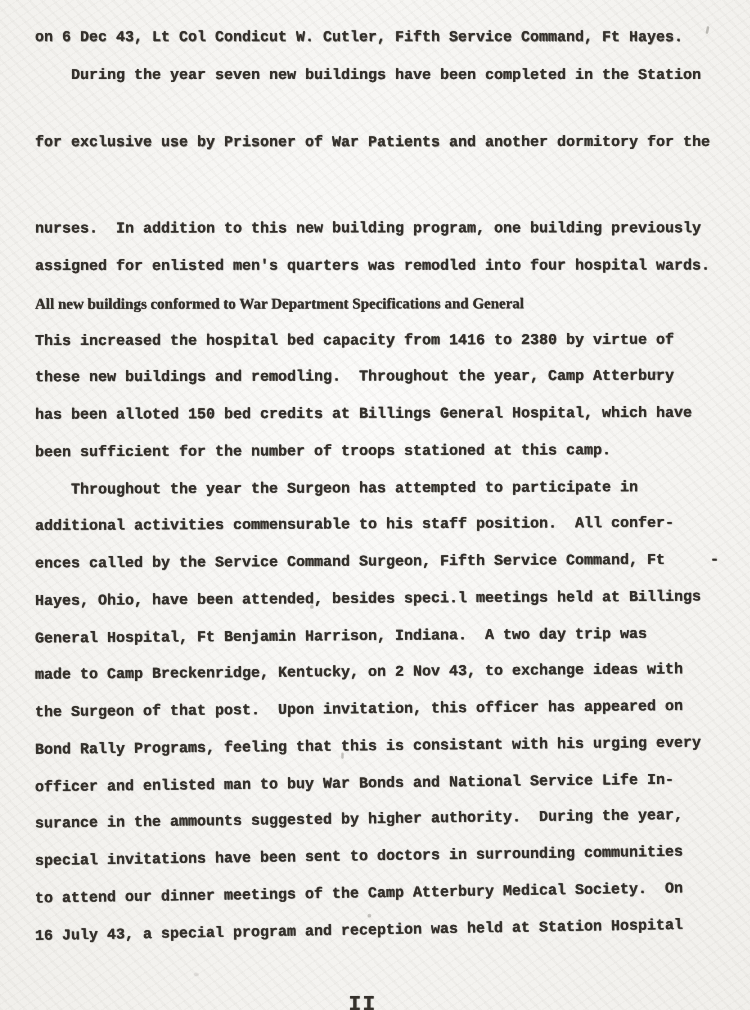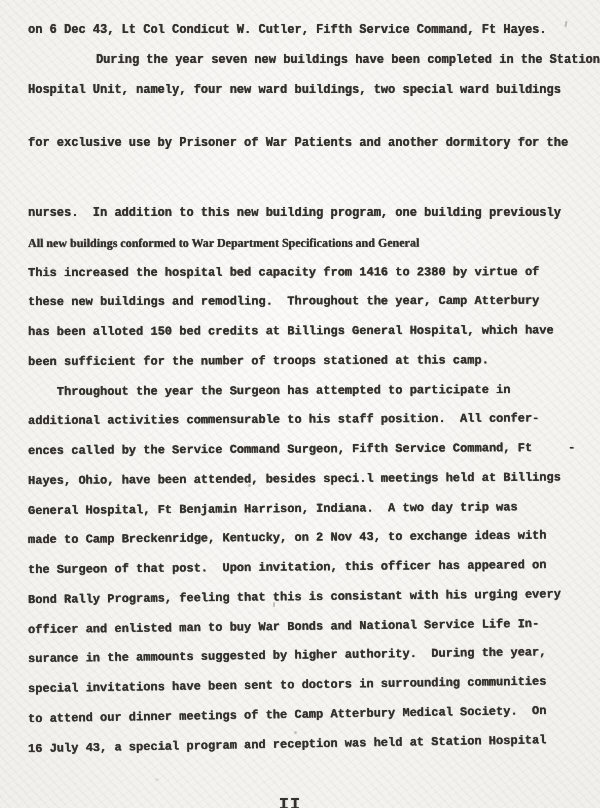--- a/index.html
+++ b/index.html
@@ -70,24 +70,24 @@
   .speck.s4 { left: 273px; top: 602px; width: 2px; height: 5px; border-radius: 1px; opacity: .5; }
   .speck.s5 { left: 294px; top: 731px; width: 3px; height: 3px; opacity: .45; }
   .speck.s6 { left: 155px; top: 778px; width: 4px; height: 3px; opacity: .18; }
 </style>
 </head>
 <body>
 
 <div class="page">
   <div class="doc-lines" id="doc-lines">
       <div class="line" style="transform: rotate(0deg);">on 6 Dec 43, Lt Col Condicut W. Cutler, Fifth Service Command, Ft Hayes.</div>
-      <div class="line" style="transform: rotate(-0.002deg); text-align: right;">    During the year seven new buildings have been completed in the Station</div>
-      <div class="line" style="transform: rotate(-0.007deg);">Hospital Unit, namely, four new ward buildings, two special ward buildings</div>
+      <div class="line" style="transform: rotate(-0.002deg);">    During the year seven new buildings have been completed in the Station</div>
       <div class="line" style="transform: rotate(-0.015deg); margin-top: 24px;">for exclusive use by Prisoner of War Patients and another dormitory for the</div>
       <div class="line" style="transform: rotate(-0.027deg); margin-top: 40px;">nurses.  In addition to this new building program, one building previously</div>
+      <div class="line" style="transform: rotate(-0.042deg);">assigned for enlisted men's quarters was remodled into four hospital wards.</div>
       <div class="line" style="transform: rotate(-0.061deg); font-family: Liberation Serif, serif;">All new buildings conformed to War Department Specifications and General</div>
       <div class="line" style="transform: rotate(-0.109deg);">This increased the hospital bed capacity from 1416 to 2380 by virtue of</div>
       <div class="line" style="transform: rotate(-0.138deg);">these new buildings and remodling.  Throughout the year, Camp Atterbury</div>
       <div class="line" style="transform: rotate(-0.17deg);">has been alloted 150 bed credits at Billings General Hospital, which have</div>
       <div class="line" style="transform: rotate(-0.206deg);">been sufficient for the number of troops stationed at this camp.</div>
       <div class="line" style="transform: rotate(-0.245deg);">    Throughout the year the Surgeon has attempted to participate in</div>
       <div class="line" style="transform: rotate(-0.287deg);">additional activities commensurable to his staff position.  All confer-</div>
       <div class="line" style="transform: rotate(-0.333deg);">ences called by the Service Command Surgeon, Fifth Service Command, Ft     -</div>
       <div class="line" style="transform: rotate(-0.382deg);">Hayes, Ohio, have been attended, besides speci.l meetings held at Billings</div>
       <div class="line" style="transform: rotate(-0.435deg);">General Hospital, Ft Benjamin Harrison, Indiana.  A two day trip was</div>

